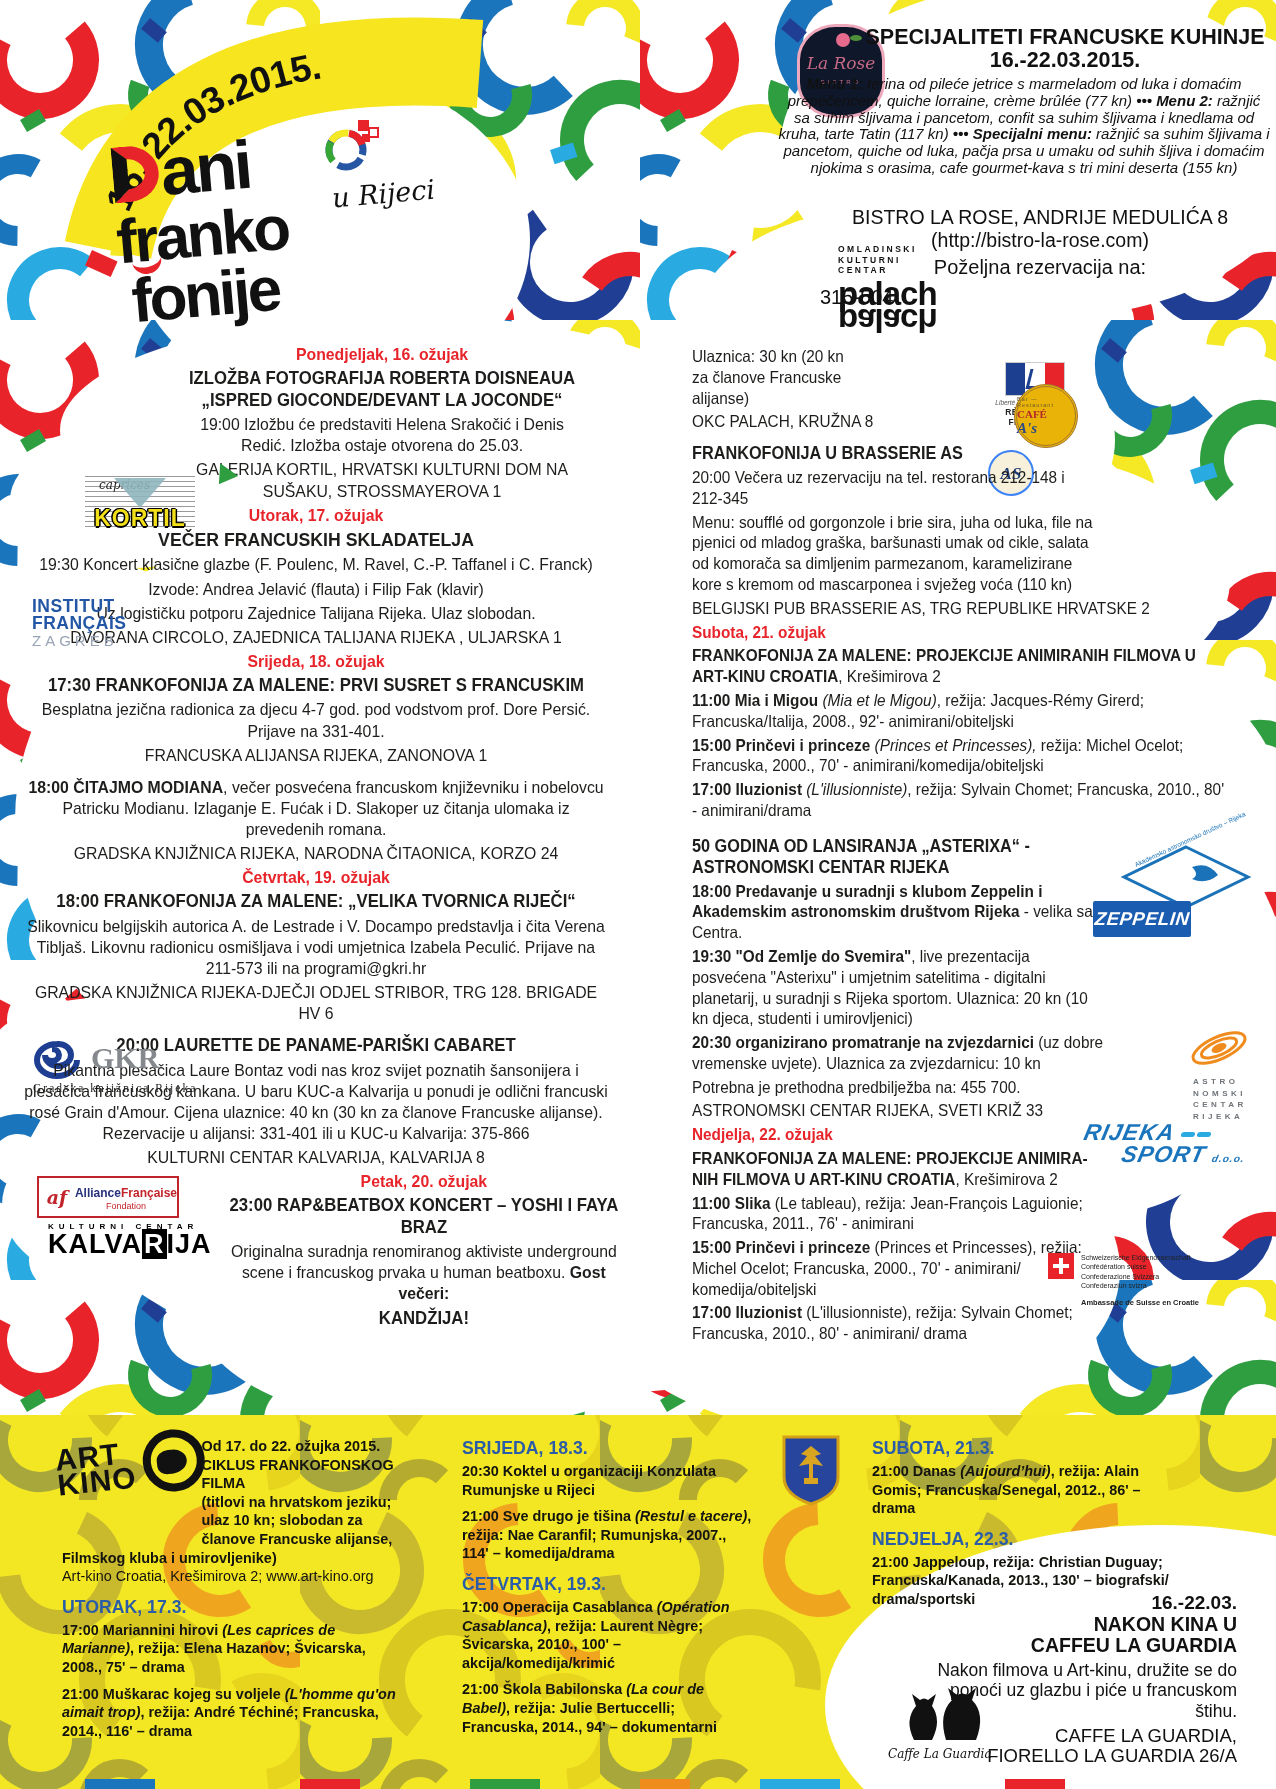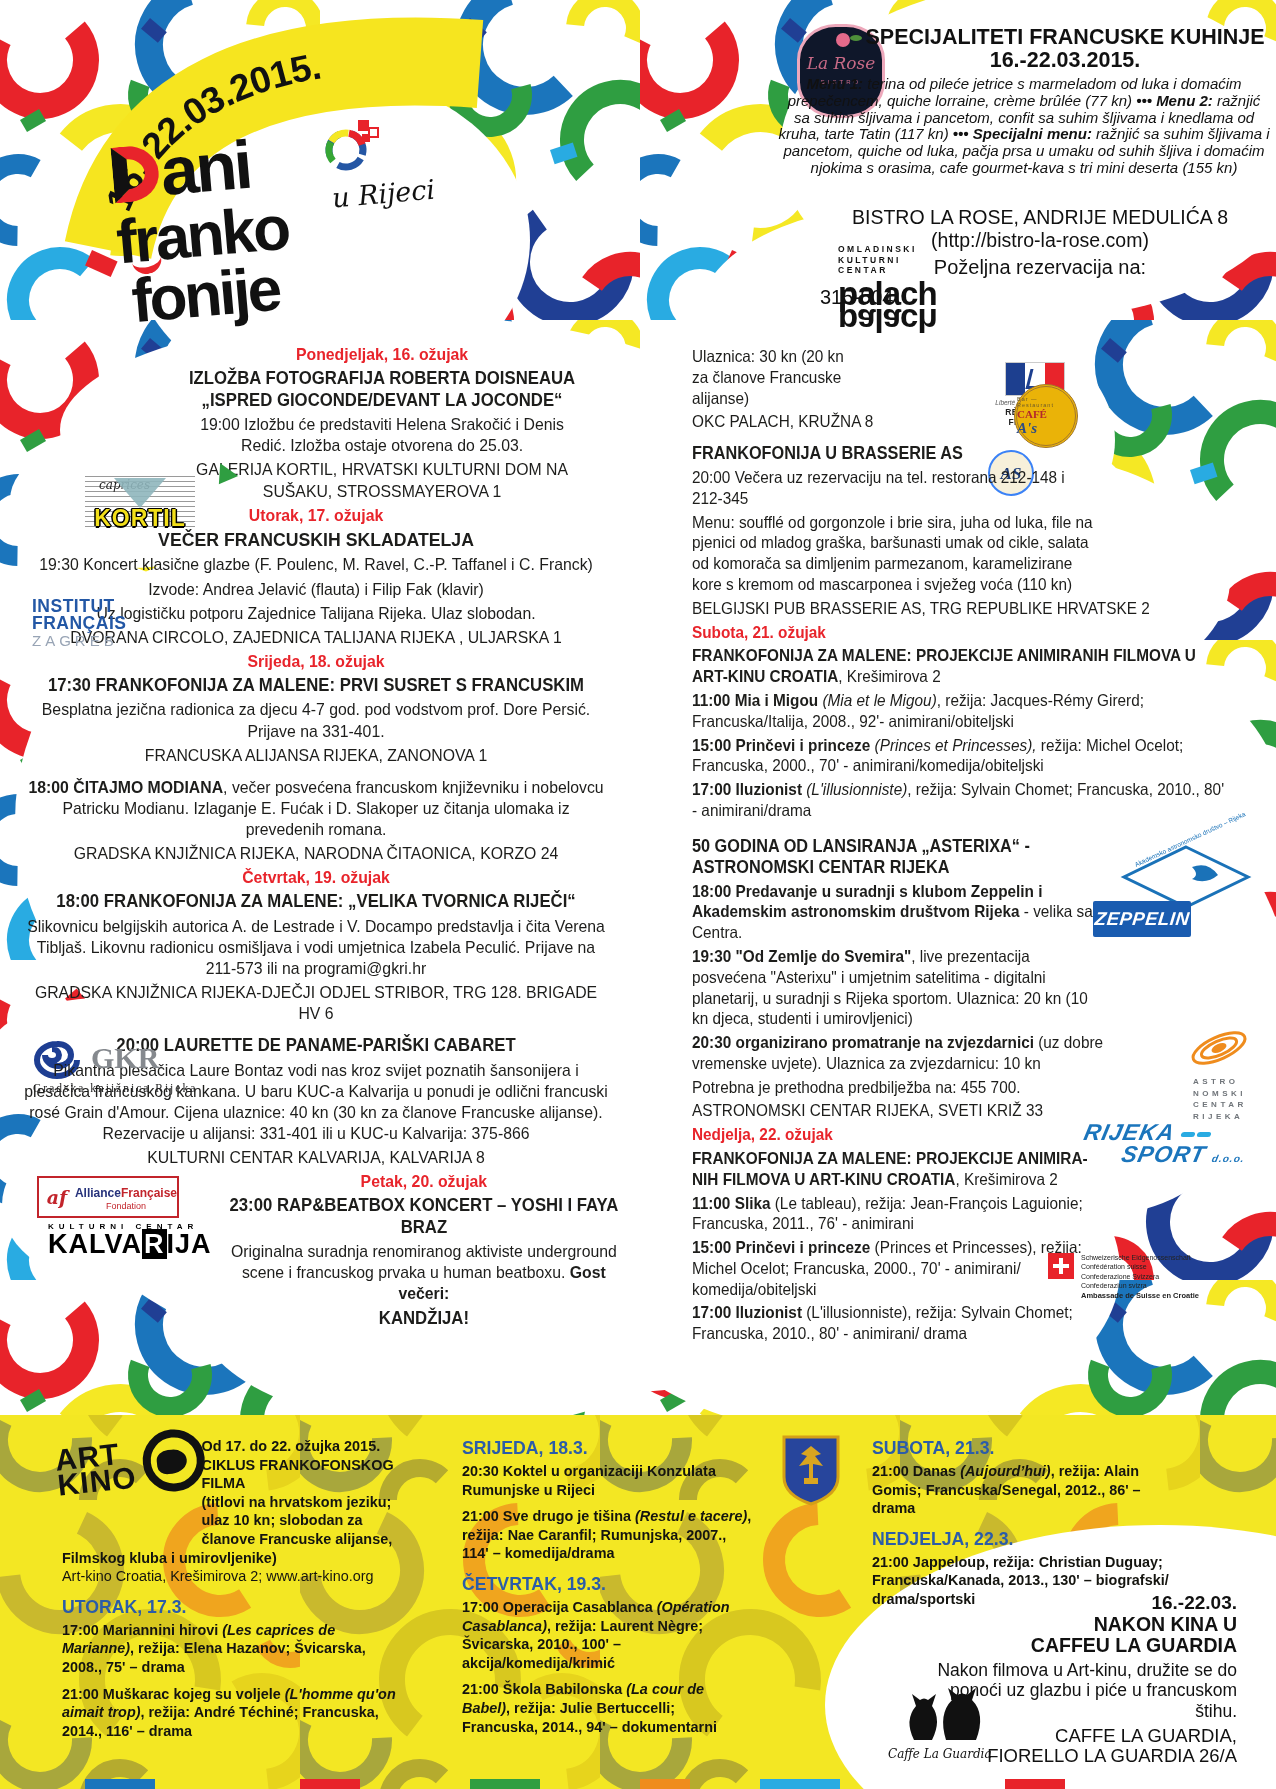--- a/index.html
+++ b/index.html
@@ -102,21 +102,21 @@
   .rsport{left:1082px;top:1122px;color:#1b75bc;font-weight:900;font-style:italic;transform:skewX(-12deg);line-height:.95}
   .rs1{font-size:23px;letter-spacing:1px}
   .rs2{font-size:23px;margin-left:42px;letter-spacing:1px}
   .rsd{display:inline-block;width:14px;height:5px;background:#29abe2;border-radius:3px;margin:0 2px 3px 0}
   .rsoo{font-size:10px;font-weight:bold}
   .swiss{left:1048px;top:1253px;display:flex}
   .sflag{width:26px;height:26px;background:#e8232a;position:relative;flex:none}
   .sflag .v{position:absolute;left:11px;top:5px;width:4px;height:16px;background:#fff}
   .sflag .h{position:absolute;left:5px;top:11px;width:16px;height:4px;background:#fff}
   .swtxt{margin-left:7px;font-size:7px;line-height:1.35;color:#222}
-  .swamb{font-weight:bold;font-size:7.5px}
+  .swamb{margin-top:7px;font-weight:bold;font-size:7.5px}
   
   .bh{color:#2b5ca8;font-weight:bold;font-size:19px;margin:10px 0 3px}
   .bf{font-weight:bold;font-size:15.5px;line-height:1.2;margin:0 0 8px;color:#14140f}
   .bi{font-weight:bold;font-size:15.5px;line-height:1.2;color:#14140f}
   .breg{font-weight:normal}
   .bc1{left:62px;top:1437px;width:371px}
   .bc2{left:462px;top:1437px;width:312px}
   .bc3{left:872px;top:1437px;width:322px}
   .spacer{float:left;width:150px;height:94px}
   .artkino{left:56px;top:1434px;transform:rotate(-6deg);display:flex;align-items:center;color:#111}

